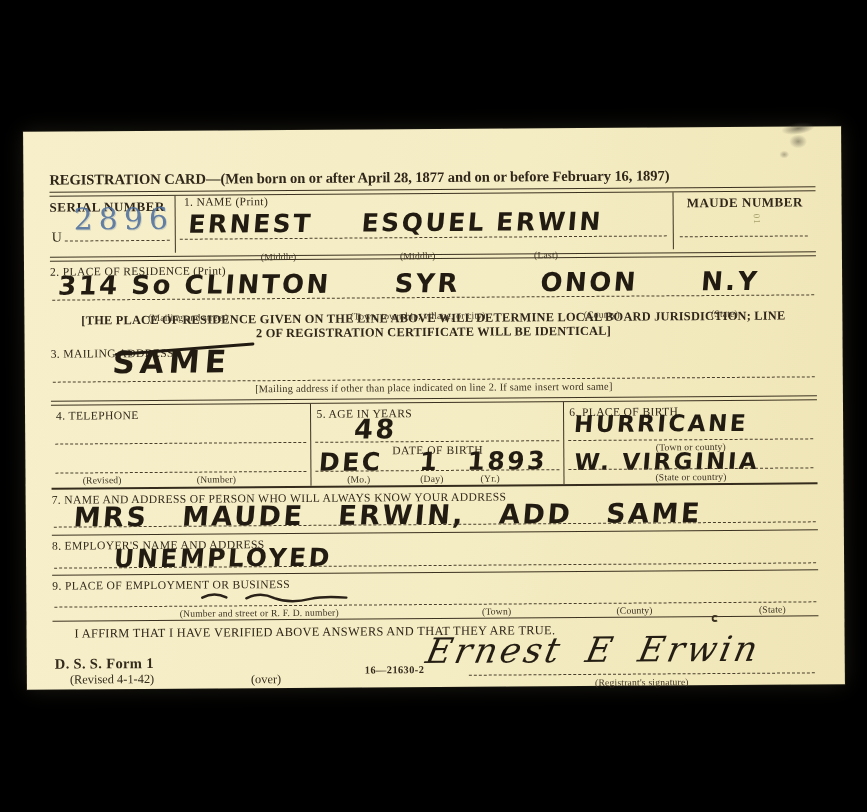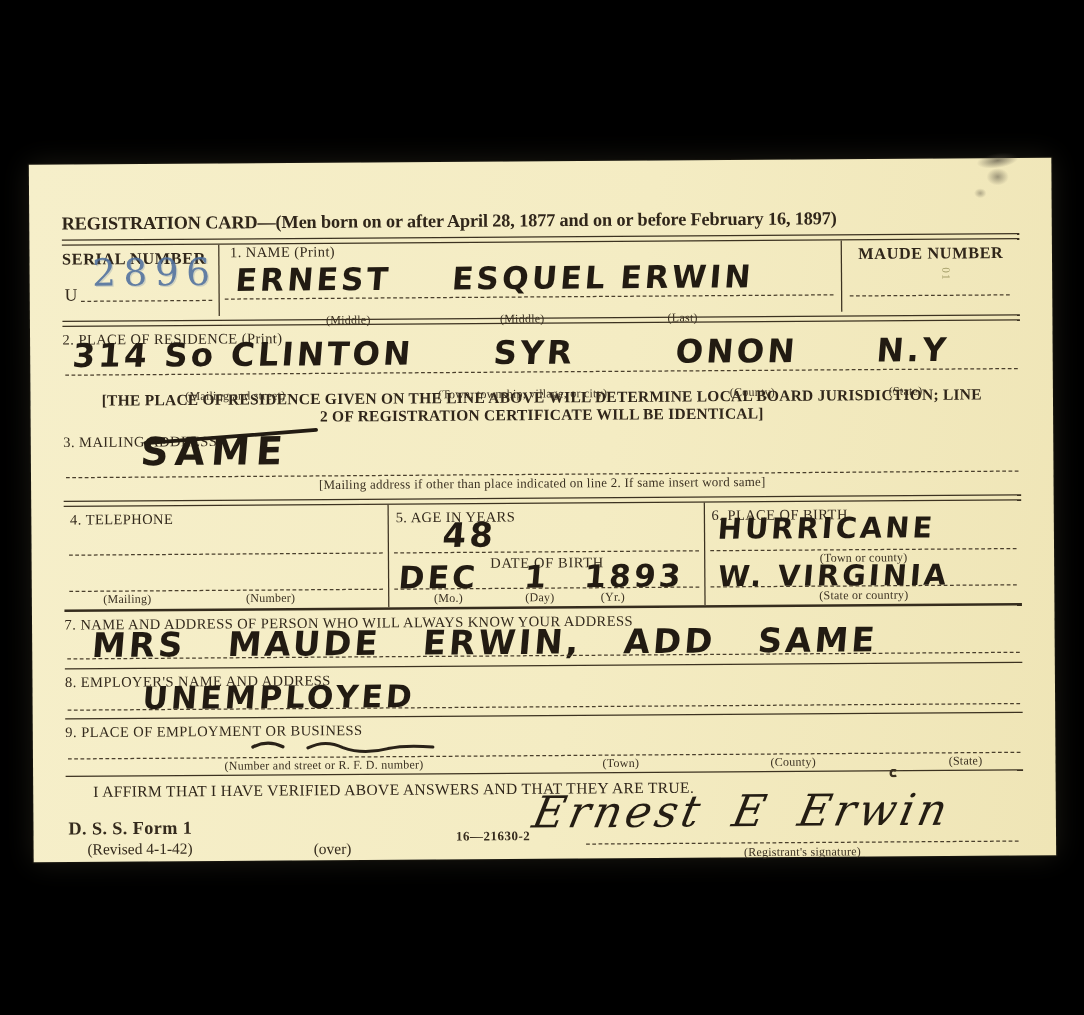--- a/index.html
+++ b/index.html
@@ -236,21 +236,21 @@
       <div class="mail-note sub">[Mailing address if other than place indicated on line 2.  If same insert word same]</div>
     </div>
     <div class="rule-double"></div>
 
     <div class="row4">
       <div class="c-tel">
         <div class="lbl">4. TELEPHONE</div>
         <div class="dash d-mid"></div>
         <div class="dash d-bot"></div>
         <div class="tel-subs sub">
-          <span class="ts1">(Mailing)</span>
+          <span class="ts1">(Revised)</span>
           <span class="ts2">(Number)</span>
         </div>
       </div>
       <div class="c-age">
         <div class="lbl">5. AGE IN YEARS</div>
         <div class="age-hand hand">48</div>
         <div class="dash d-mid"></div>
         <div class="dob-lbl">DATE OF BIRTH</div>
         <div class="dob-hand hand">
           <span class="dh-mo">DEC</span>

